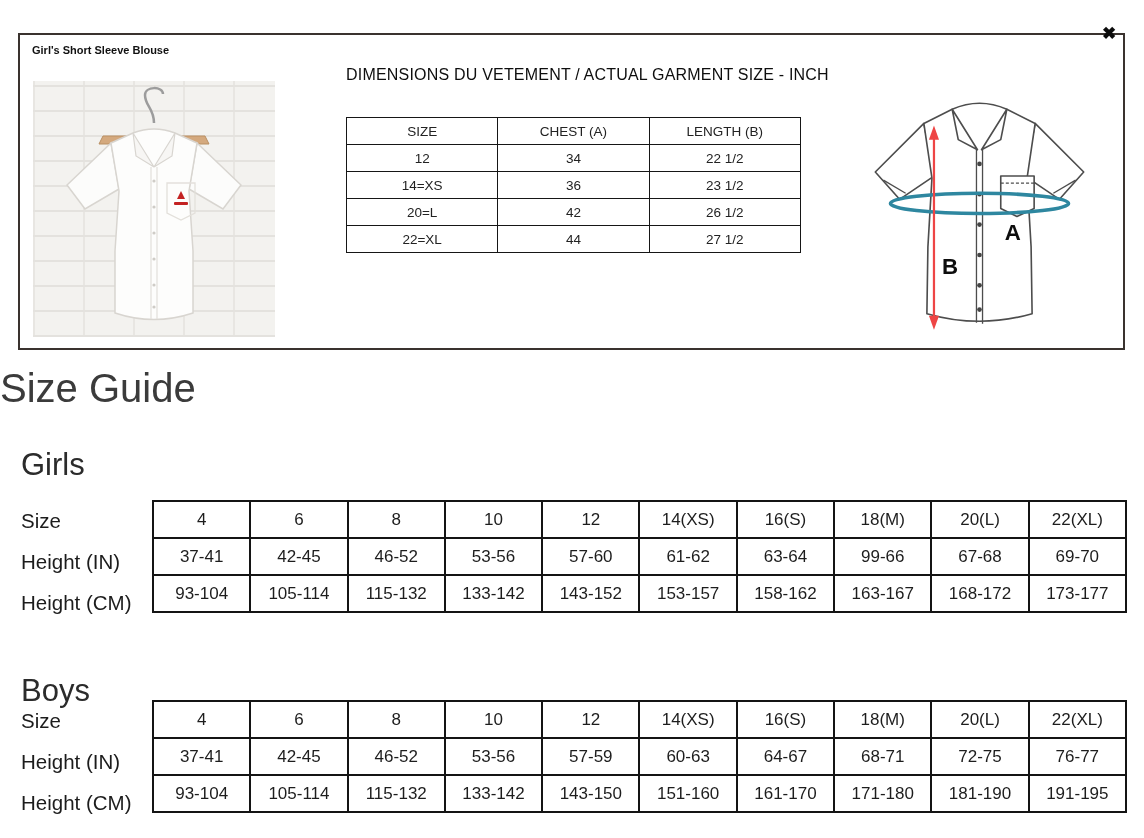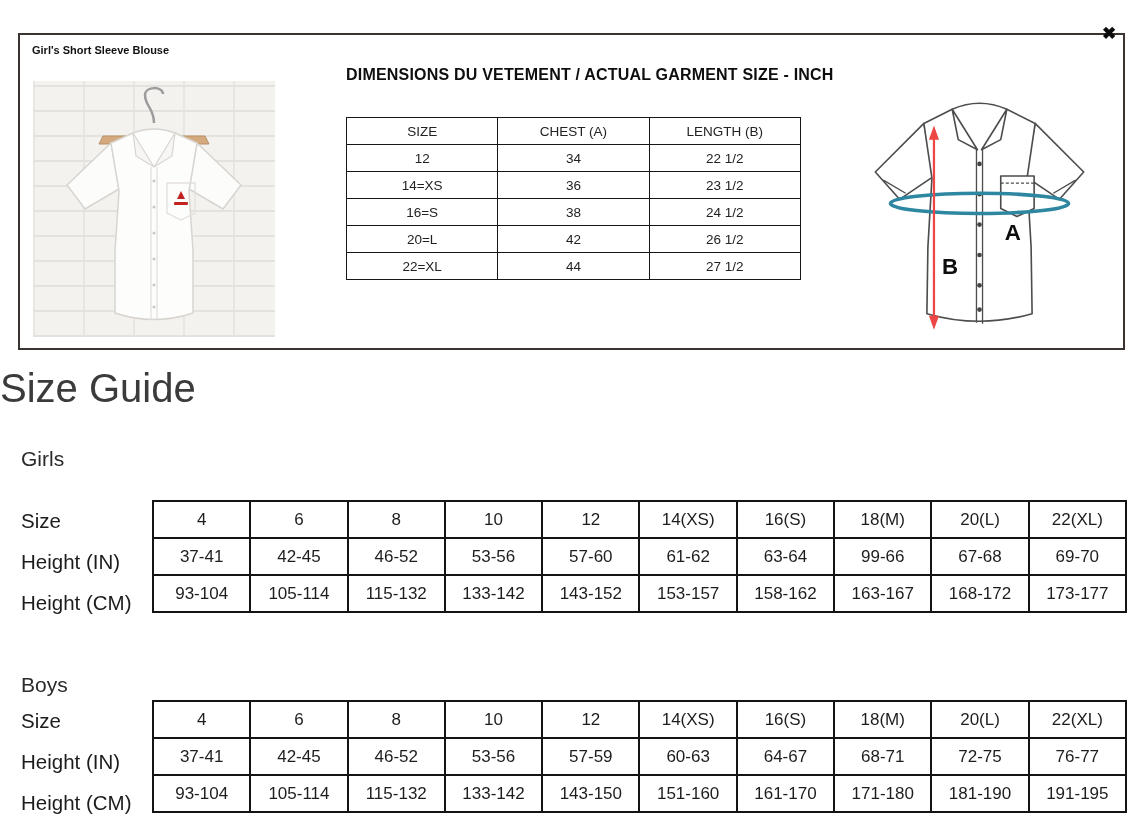--- a/index.html
+++ b/index.html
@@ -16,35 +16,35 @@
 
   
   .photo { left:13px; top:46px; width:242px; height:256px;
            background-color:#f3f2ef;
            background-image:
              repeating-linear-gradient(0deg, #e4e2de 0 2px, rgba(0,0,0,0) 2px 25px),
              repeating-linear-gradient(90deg, #e8e6e2 0 2px, rgba(0,0,0,0) 2px 50px); }
   .photo svg { position:absolute; left:0; top:0; width:100%; height:100%; }
 
   
-  .dims-heading { left:326px; top:31px; font-size:16px; font-weight:bold; color:#0e0e0e; letter-spacing:.2px; }
+  .dims-heading { left:326px; top:31px; font-size:16px; font-weight:normal; color:#0e0e0e; letter-spacing:.2px; }
   .gt { left:326px; top:82px; width:455px; border-collapse:collapse; table-layout:fixed; }
   .gt th, .gt td { border:1.5px solid #161616; height:27px; text-align:center; vertical-align:middle;
                    font-size:13.5px; font-weight:normal; color:#222; padding:0; background:#fff; }
 
   
   .diagram { left:832px; top:50px; width:255px; height:258px; }
   .diagram svg { width:100%; height:100%; }
   .ln { fill:#ffffff; stroke:#4d4d4d; stroke-width:1.6; stroke-linejoin:round; }
   .ln-thin { fill:none; stroke:#4d4d4d; stroke-width:1.3; }
   .diagram-label { font-family:"Liberation Sans",sans-serif; font-size:22px; font-weight:bold; fill:#0d0d0d; }
 
   
   #sg-title { left:0; top:366px; width:100%; font-size:40px; color:#3b3b3b; }
-  .sec-heading { font-size:21px; color:#2b2b2b; }
+  .sec-heading { font-size:31px; color:#2b2b2b; }
   #girls-heading { left:21px; top:447px; }
   #boys-heading  { left:21px; top:652px;margin-top:21px; }
 
   .row-labels { left:21px; width:130px; }
   #girls-labels { top:500px; } #boys-labels { top:700px; }
   .row-label { height:41.3px; display:flex; align-items:center; font-size:20.5px; color:#1c1c1c; }
 
   .sg-table { left:152px; width:975px; border-collapse:collapse; table-layout:fixed; }
   #girls-table { top:500px; } #boys-table { top:700px; }
   .sg-table td { border:2px solid #141414; height:37px; text-align:center; vertical-align:middle;
@@ -109,25 +109,20 @@
       <tbody>
         <tr>
           <td>12</td>
           <td>34</td>
           <td>22 1/2</td>
         </tr>
         <tr>
           <td>14=XS</td>
           <td>36</td>
           <td>23 1/2</td>
-        </tr>
-        <tr>
-          <td>16=S</td>
-          <td>38</td>
-          <td>24 1/2</td>
         </tr>
         <tr>
           <td>20=L</td>
           <td>42</td>
           <td>26 1/2</td>
         </tr>
         <tr>
           <td>22=XL</td>
           <td>44</td>
           <td>27 1/2</td>

